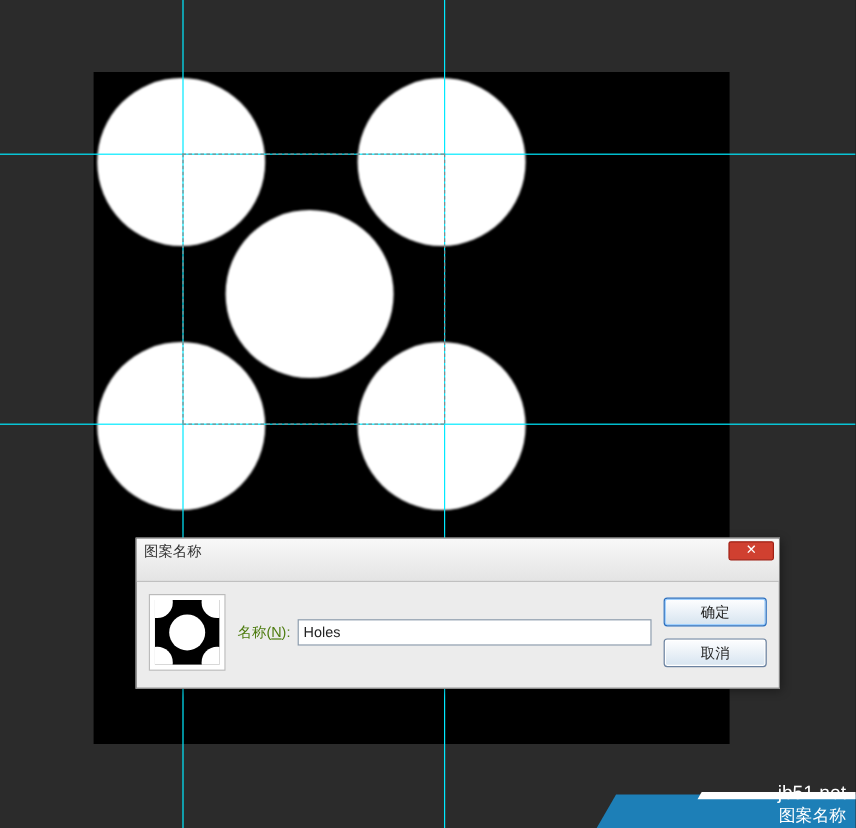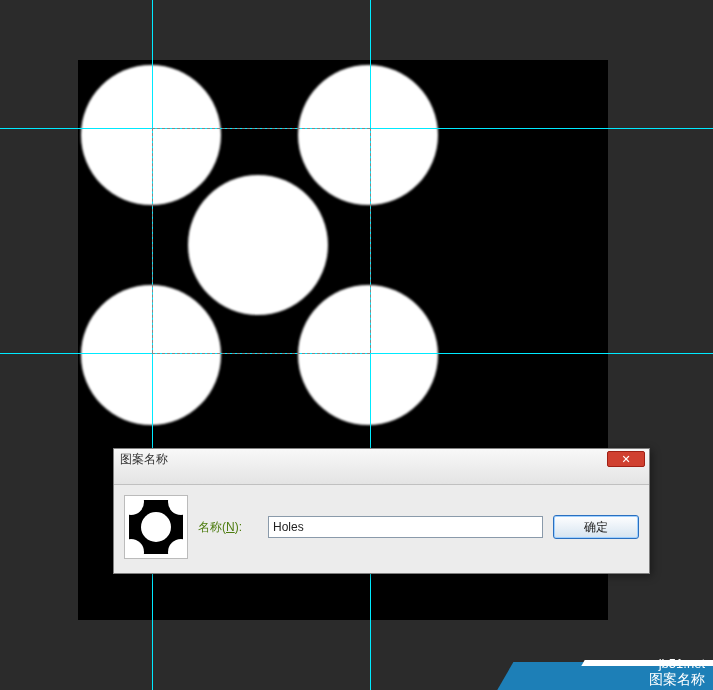--- a/index.html
+++ b/index.html
@@ -108,21 +108,20 @@
   .field-label { color:#4d7c0f; }
   .field-label u { text-decoration: underline; }
   .field-input {
     flex: 1;
     height: 20px;
     border: 1px solid #8a9aaa;
     background: #fff;
     padding: 0 4px;
     font-size: 12px;
     color: #222;
-    margin-left: 20px;
   }
 
   .btn-col {
     display: flex;
     flex-direction: column;
     gap: 10px;
     width: 86px;
   }
   .btn {
     height: 22px;
@@ -170,21 +169,21 @@
   .wm-text {
     position: absolute;
     right: 8px;
     bottom: 2px;
     color: #fff;
     font-size: 14px;
     text-align: right;
     line-height: 1.2;
     font-family: SimSun, sans-serif;
   }
-  .wm-text .url { font-size: 13px; display:block; }
+  .wm-text .url { font-size: 16px; display:block; }
 </style>
 </head>
 <body>
 
 <div class="canvas-area">
   <div class="circle c1"></div>
   <div class="circle c2"></div>
   <div class="circle c3"></div>
   <div class="circle c4"></div>
   <div class="circle c5"></div>
@@ -221,20 +220,23 @@
 
     <div class="field-row">
       <span class="field-label"><span>名称(</span><u>N</u><span>):</span></span>
       <input class="field-input" type="text" value="Holes" style="">
     </div>
 
     <div class="btn-col">
       <div class="btn default">
         <span>确定</span>
       </div>
+      <div class="btn">
+        <span>取消</span>
+      </div>
     </div>
   </div>
 </div>
 
 <div class="watermark">
   <div class="wm-stripe"></div>
   <div class="wm-stripe2"></div>
   <div class="wm-text">
     <span class="url">jb51.net</span>
     <span>图案名称</span>

